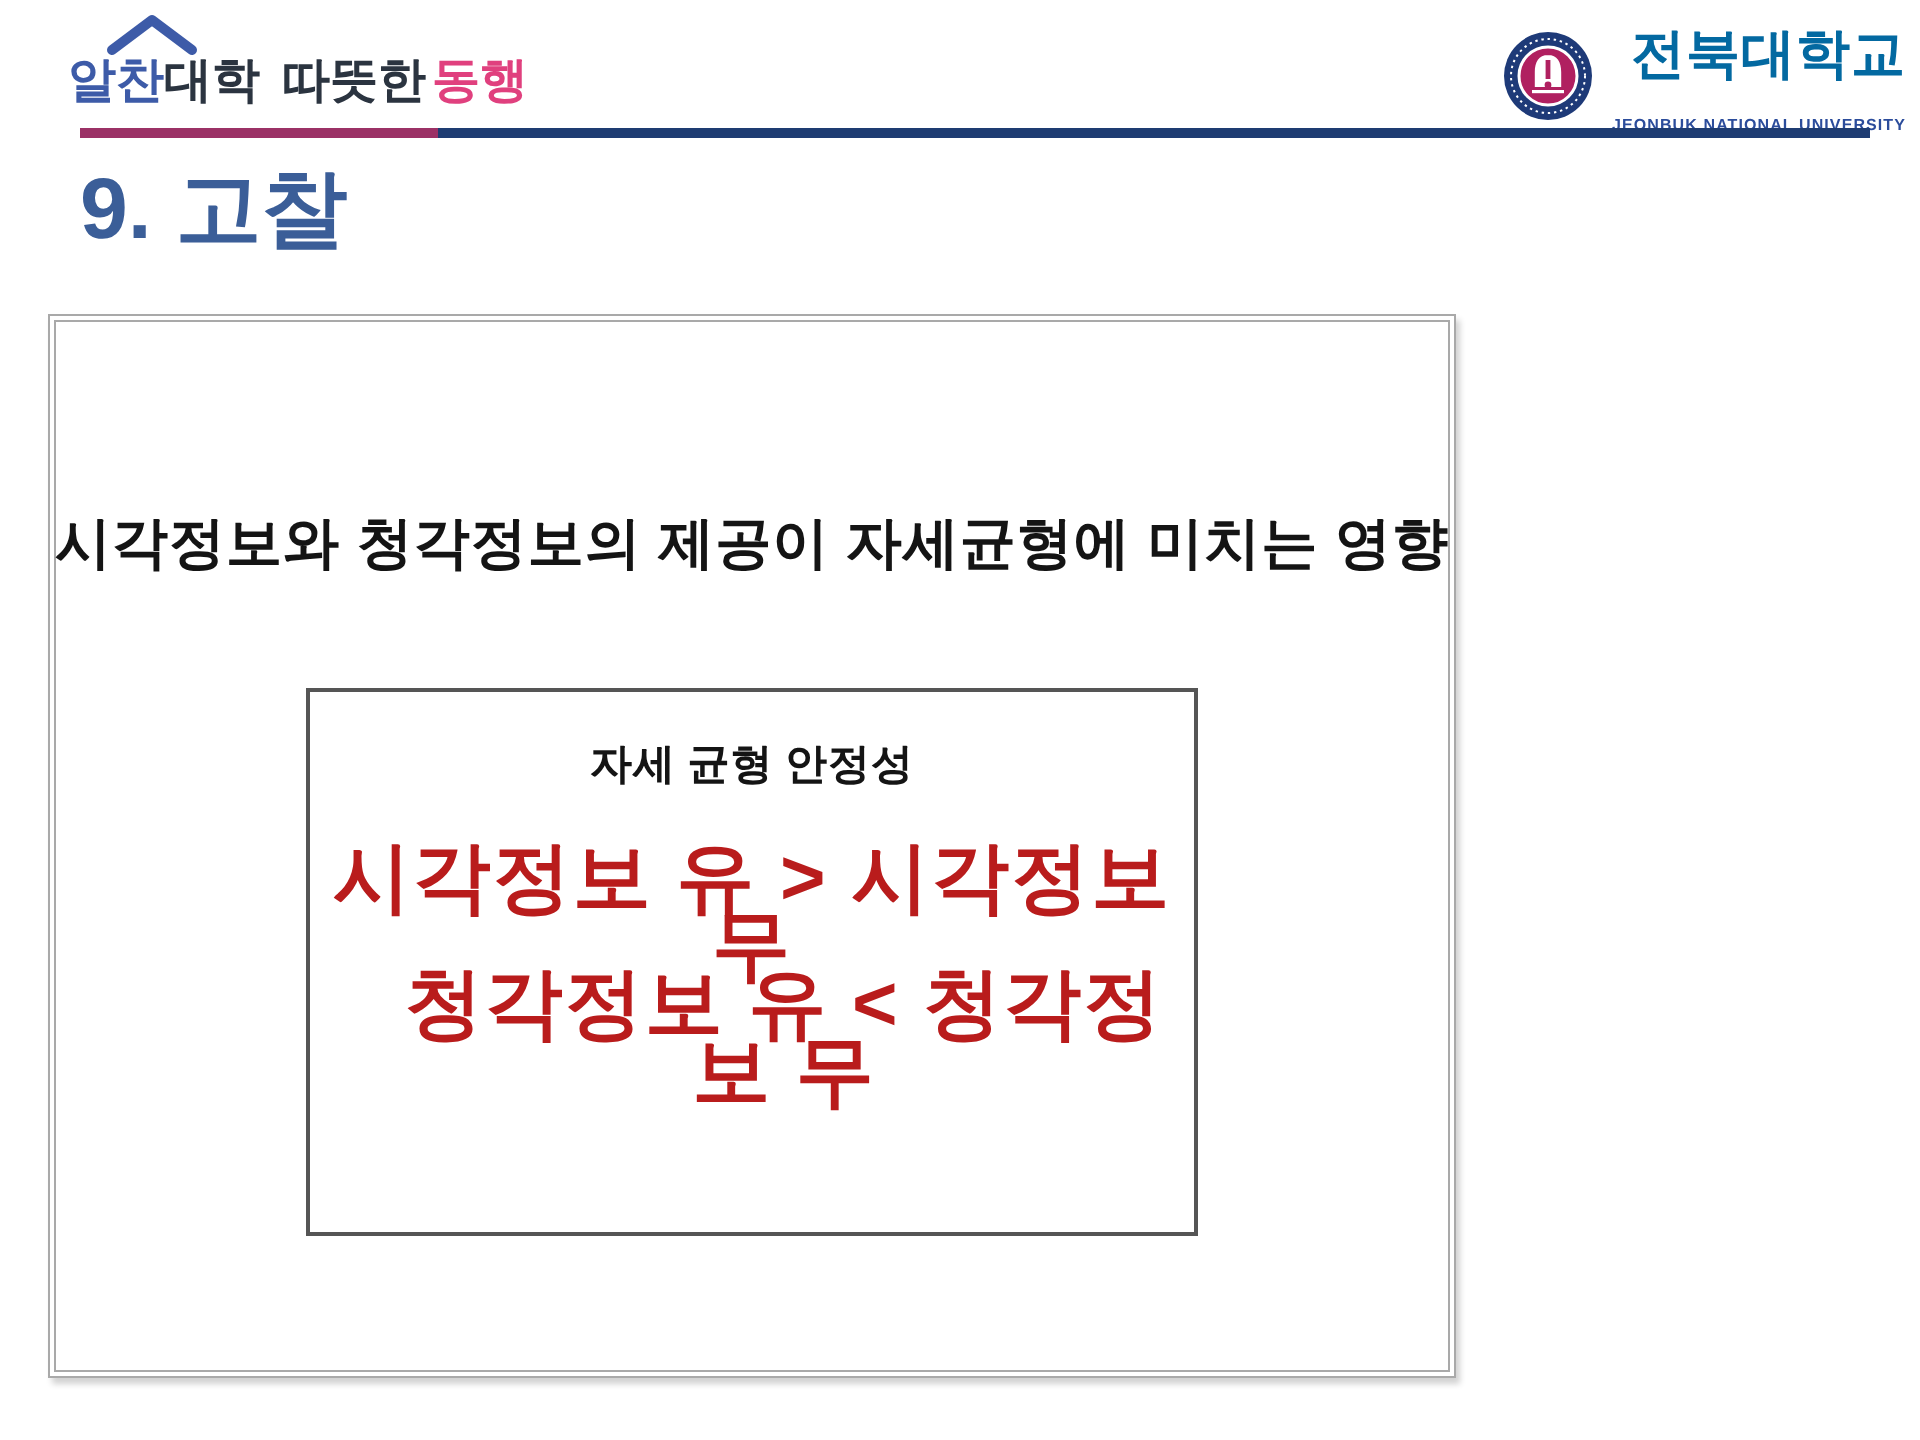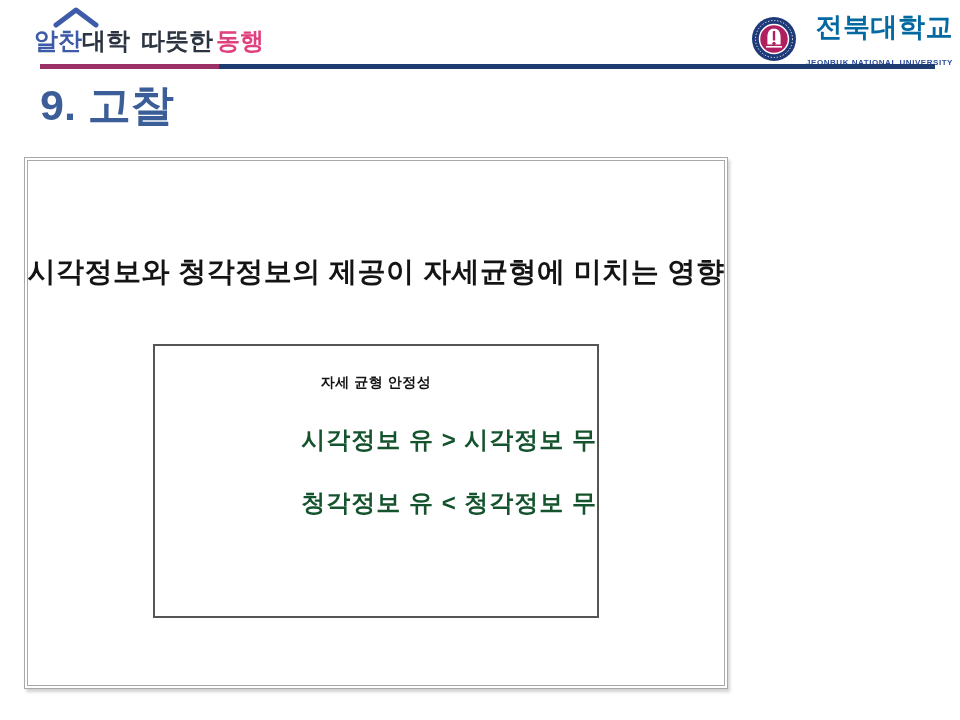--- a/index.html
+++ b/index.html
@@ -46,25 +46,25 @@
     font-size:28px; line-height:36px; font-weight:800; color:#141414; letter-spacing:0.5px;
   }
 
   
   .summary-box {
     position:absolute; left:50%; transform:translateX(-50%); top:186px;
     width:446px; height:274px; border:2px solid #555555; background:#fff;
   }
   .summary-title {
     position:absolute; top:23px; left:0; width:100%; text-align:center;
-    font-size:14px; line-height:26px; font-weight:800; color:#141414; letter-spacing:0.5px;
+    font-size:21px; line-height:26px; font-weight:800; color:#141414; letter-spacing:0.5px;font-family:Liberation Serif, serif;
   }
   .cmp {
-    position:absolute; left:0; width:100%; text-align:right;
-    font-size:24px; line-height:34px; font-weight:700; color:#14532d; letter-spacing:1px;
+    position:absolute; left:0; width:100%; text-align:center;
+    font-size:39px; line-height:34px; font-weight:700; color:#b91c1c; letter-spacing:1px;
   }
   .cmp-0 { top:77px; }
   .cmp-1 { top:140px;padding-left:32px; }
   .cmp-2 { top:204px; }
 </style>
 </head>
 <body>
 
 <div class="slide">
 

